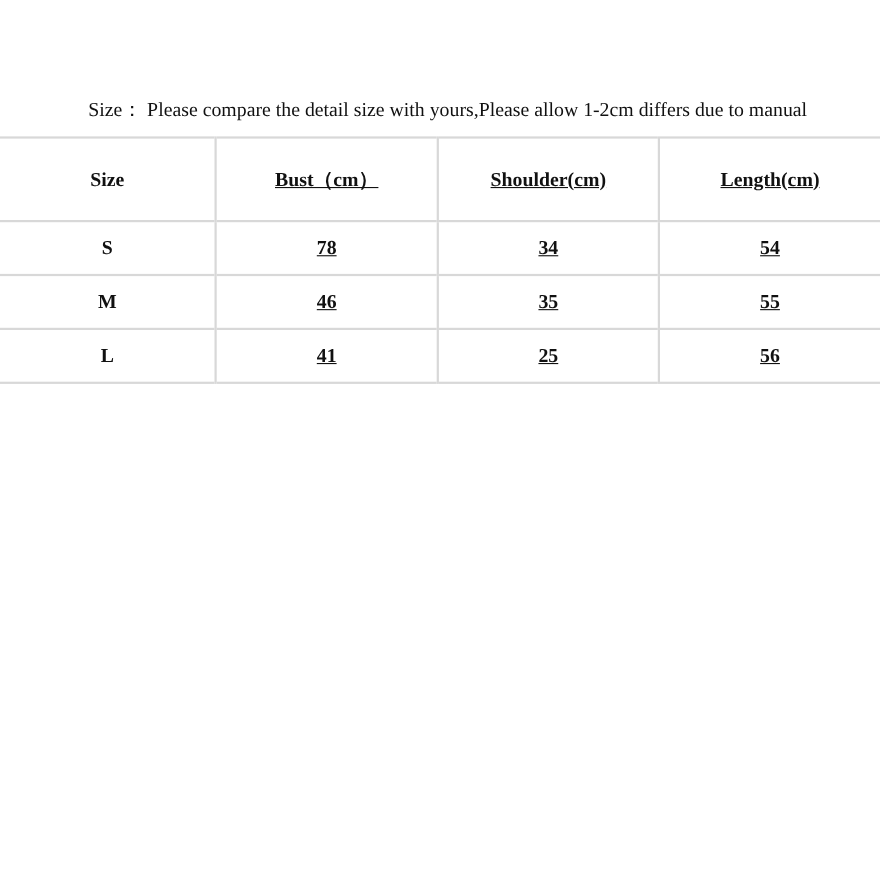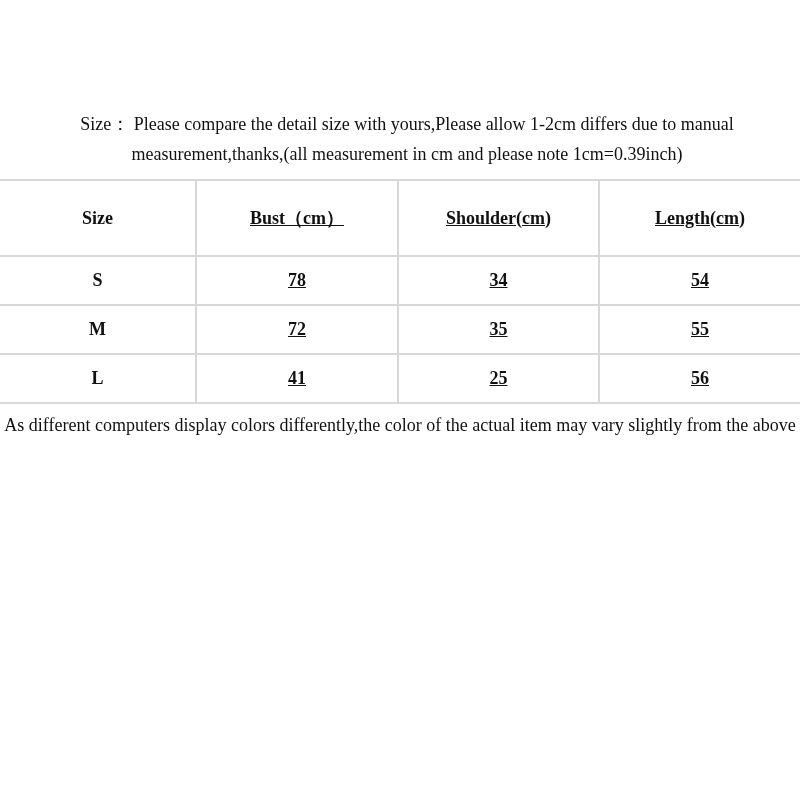--- a/index.html
+++ b/index.html
@@ -12,21 +12,21 @@
     color: #111111;
     overflow: hidden;
     position: relative;
   }
   .note {
     text-align: center;
     font-size: 18px;
     line-height: 30px;
   }
   .note .line { white-space: nowrap; }
-  .size-note { margin-top: 109px; padding-left: 14px; }
+  .size-note { margin-top: 84px; padding-left: 14px; }
   .color-note { margin-top: 6px; }
   table.size-table {
     width: 800px;
     margin-top: 10px;
     border-collapse: collapse;
     table-layout: fixed;
     font-size: 18px;
   }
   table.size-table col.c1 { width: 24.5%; }
   table.size-table col.c2 { width: 25.25%; }
@@ -45,21 +45,20 @@
   table.size-table td + td { border-left: 2px solid #d8d8d8; text-decoration: underline; }
   table.size-table thead tr { height: 76px; }
   table.size-table tbody tr { height: 49px; }
   td.wt-normal { font-weight: normal; }
 </style>
 </head>
 <body>
 
 <div class="note size-note">
   <div class="line">Size： Please compare the detail size with yours,Please allow 1-2cm differs due to manual</div>
-  <div class="line">measurement,thanks,(all measurement in cm and please note 1cm=0.39inch)</div>
 </div>
 
 <table class="size-table">
   <colgroup>
     <col class="c1">
       <col class="c2">
       <col class="c3">
       <col class="c4">
   </colgroup>
   <thead>
@@ -72,28 +71,27 @@
   </thead>
   <tbody>
     <tr>
       <td class="wt-normal">S</td>
       <td>78</td>
       <td>34</td>
       <td>54</td>
     </tr>
     <tr>
       <td>M</td>
-      <td>72</td>
+      <td>46</td>
       <td>35</td>
       <td>55</td>
     </tr>
     <tr>
       <td>L</td>
       <td>41</td>
       <td>25</td>
       <td>56</td>
     </tr>
   </tbody>
 </table>
 
 <div class="note color-note">
-  <div class="line">As different computers display colors differently,the color of the actual item may vary slightly from the above</div>
 </div>
 
 </body></html>

